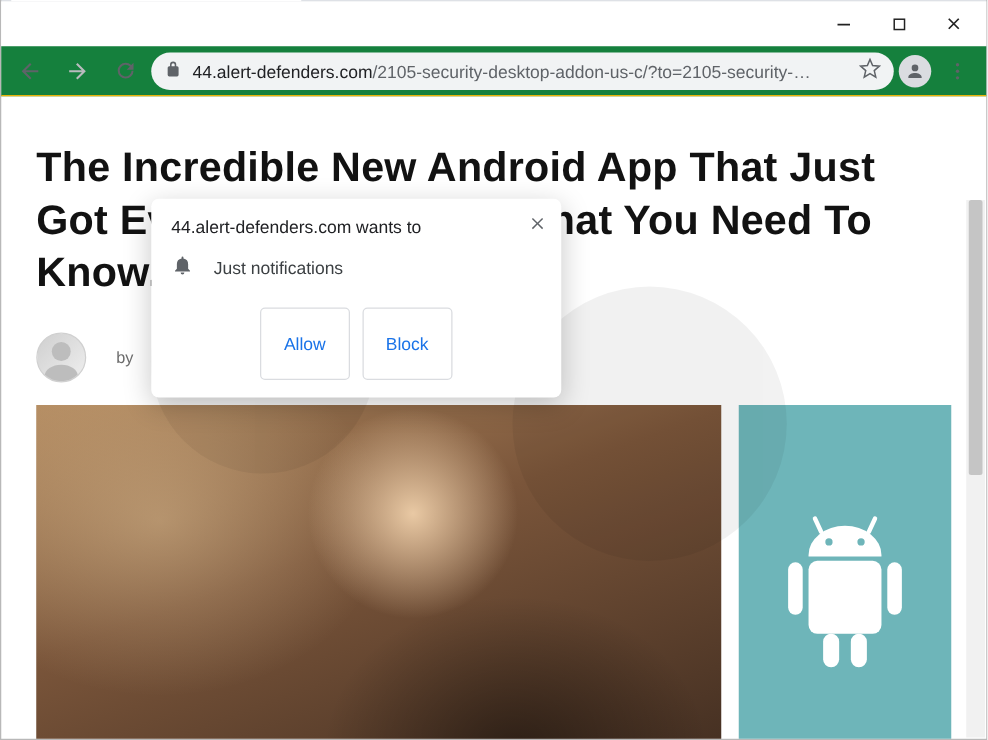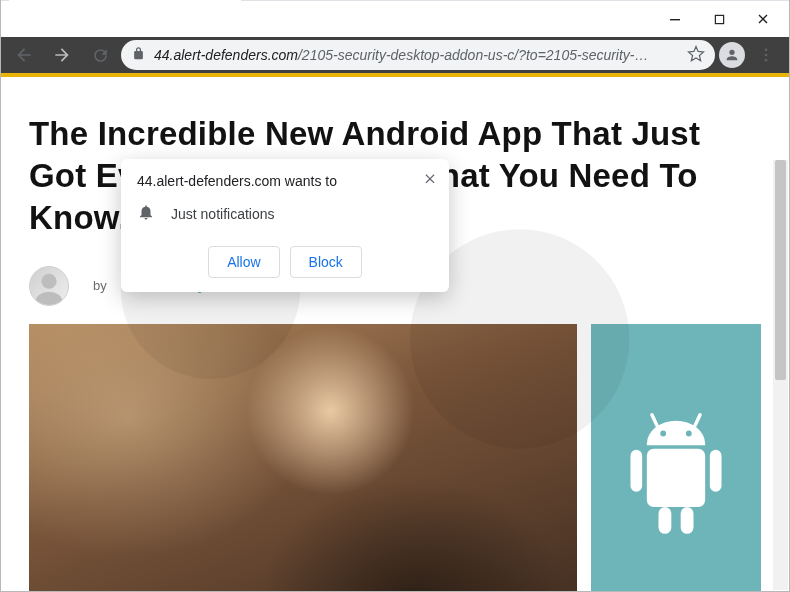--- a/index.html
+++ b/index.html
@@ -15,21 +15,21 @@
   .titlebar { height: 36px; background:#fff; display:flex; align-items:center; justify-content:flex-end; padding-right:4px; }
   .titlebar .win-btn { width:44px; height:30px; display:flex; align-items:center; justify-content:center; color:#222; }
   .titlebar .win-btn svg { display:block; }
   .titlebar .spacer { flex:1; }
 
   
   .tabstrip { height:36px; background:#dee1e6; display:flex; align-items:flex-end; position:relative; margin-top:-36px; }
   .tab { height:34px; background:#fff; border-top-left-radius:9px; border-top-right-radius:9px; display:flex; align-items:center; padding:0 10px 0 10px; margin-left:8px; min-width:232px; max-width:232px; position:relative; color:#3c4043; font-size:12.5px; }
 
   
-  .toolbar { height:40px; background:#404040; display:flex; align-items:center; padding:0 6px; gap:4px; border-bottom:4px solid #eab308;font-style:italic; }
+  .toolbar { height:40px; background:#15803d; display:flex; align-items:center; padding:0 6px; gap:4px; border-bottom:1px solid #eab308; }
   .tbtn { width:34px; height:30px; display:flex; align-items:center; justify-content:center; color:#5f6368; border-radius:50%; }
   .tbtn.disabled { color:#b9bbbe; }
   .omnibox { flex:1; height:30px; background:#f1f3f4; border-radius:15px; display:flex; align-items:center; padding:0 10px; color:#202124; font-size:14px; gap:8px; }
   .omnibox .lock { color:#5f6368; }
   .omnibox .url { flex:1; white-space:nowrap; overflow:hidden; text-overflow:ellipsis; color:#5f6368; }
   .omnibox .url .host { color:#202124; }
   .omnibox .star { color:#5f6368; }
   .avatar { width:26px; height:26px; border-radius:50%; background:#dadce0; display:flex; align-items:center; justify-content:center; }
 
   
@@ -50,21 +50,21 @@
   .android-panel { width:170px; background:#6eb5b9; display:flex; align-items:center; justify-content:center; }
   .android-panel svg { width:120px; height:140px; }
 
   
   .popover { position:absolute; left:120px; top:82px; width:328px; background:#fff; border-radius:6px; box-shadow:0 6px 22px rgba(0,0,0,.22); padding:14px 16px 14px 16px; z-index:20; }
   .popover .pop-close { position:absolute; right:10px; top:10px; width:18px; height:18px; color:#5f6368; display:flex; align-items:center; justify-content:center; }
   .popover .origin { font-size:14px; color:#202124; margin-bottom:14px; }
   .popover .permrow { display:flex; align-items:center; gap:16px; font-size:14px; color:#3c4043; margin-bottom:22px; }
   .popover .permrow .bell { color:#5f6368; }
   .popover .actions { display:flex; gap:10px; justify-content:center; }
-  .btn { border:1px solid #dadce0; padding:7px 18px; font-size:14px; color:#1a73e8; background:#fff; border-radius:4px; }
+  .btn { border:1px solid #dadce0; padding:20px 18px; font-size:14px; color:#1a73e8; background:#fff; border-radius:4px; }
 
   
   .vscroll { position:absolute; right:1px; top:83px; width:15px; bottom:1px; background:#f1f1f1; }
   .vscroll .thumb { position:absolute; left:2px; right:2px; top:0; height:220px; background:#c5c5c5; border-radius:2px; }
 
   
   .wm { position:absolute; inset:0; pointer-events:none; opacity:.05; }
   .wm svg { width:100%; height:100%; }
 </style>
 </head>

